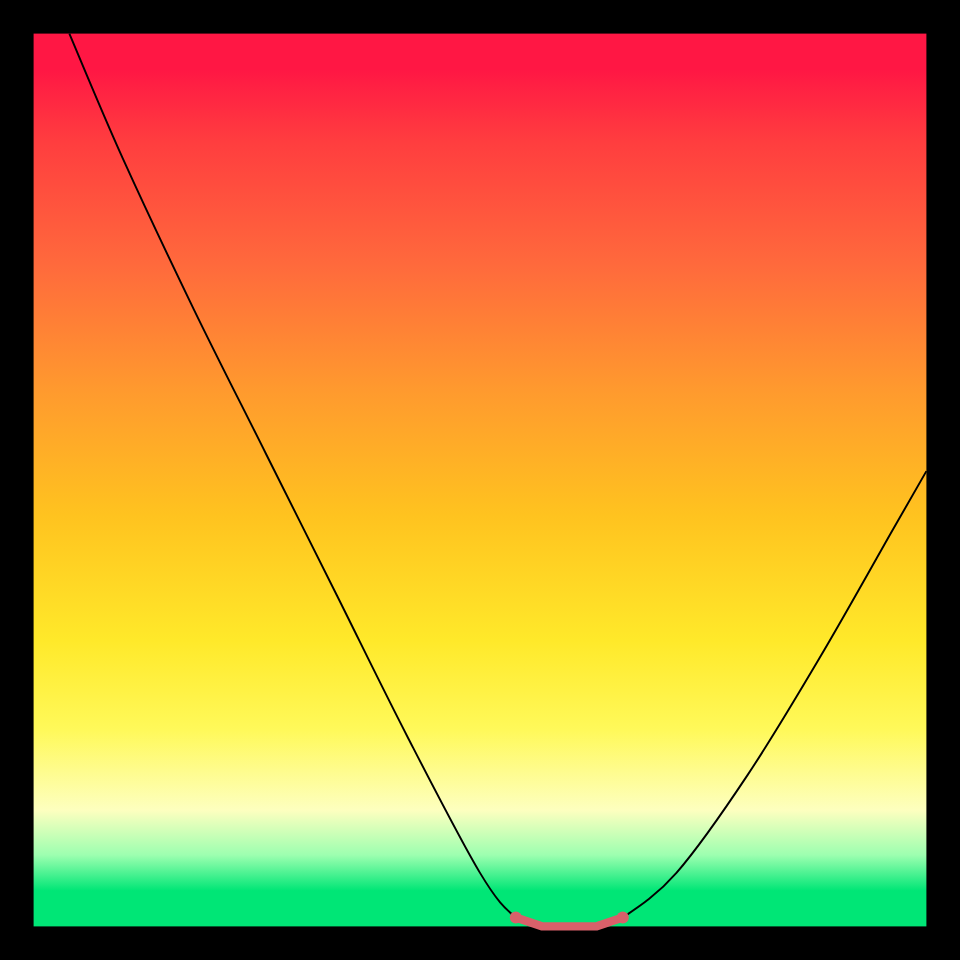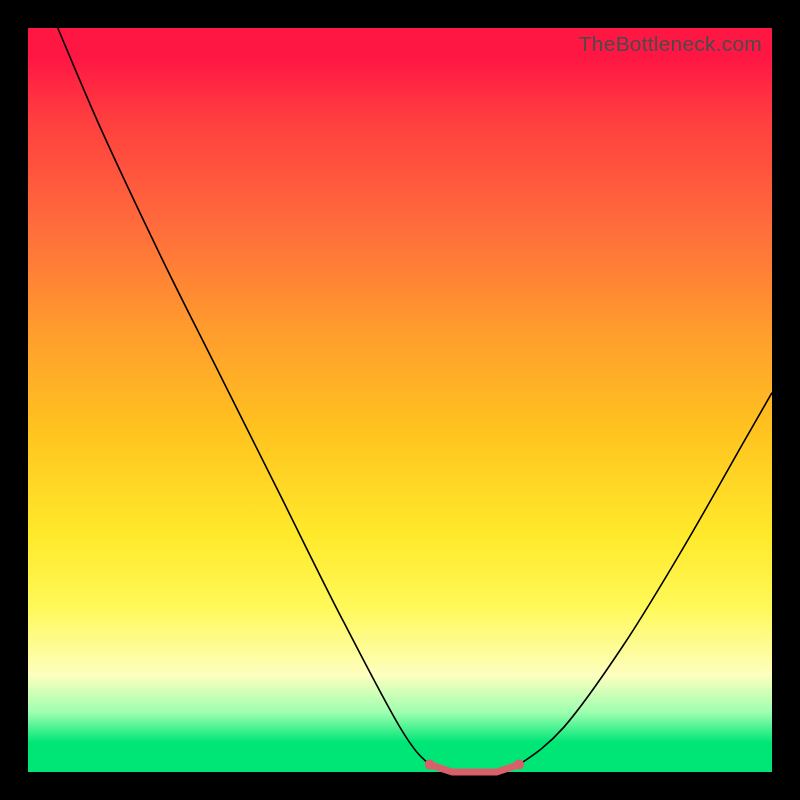--- a/index.html
+++ b/index.html
@@ -73,21 +73,20 @@
   }
   .valley-dot {
     fill: #d9606a;
   }
 </style>
 </head>
 <body>
 
 <div class="frame">
   <div class="plot">
-    <div class="watermark">TheBottleneck.com</div>
     <svg class="overlay" viewBox="0 0 744 744" preserveAspectRatio="none">
       <path id="main-curve" class="curve" d="M 29.8 0.0 C 37.2 17.4, 57.0 65.7, 74.4 104.2 C 91.8 142.6, 114.1 189.7, 133.9 230.6 C 153.8 271.6, 173.6 310.0, 193.4 349.7 C 213.3 389.4, 233.1 429.0, 253.0 468.7 C 272.8 508.4, 292.6 549.3, 312.5 587.8 C 332.3 626.2, 357.1 674.6, 372.0 699.4 C 386.9 724.2, 393.1 729.1, 401.8 736.6 C 410.4 744.0, 416.6 742.8, 424.1 744.0 C 431.5 745.2, 439.0 744.0, 446.4 744.0 C 453.8 744.0, 461.3 745.2, 468.7 744.0 C 476.2 742.8, 479.9 744.0, 491.0 736.6 C 502.2 729.1, 518.3 719.2, 535.7 699.4 C 553.0 679.5, 575.4 647.3, 595.2 617.5 C 615.0 587.8, 634.9 554.3, 654.7 520.8 C 674.6 487.3, 699.4 442.7, 714.2 416.6 C 729.1 390.6, 739.0 373.2, 744.0 364.6"></path>
       <g id="valley-group">
           <path class="valley" d="M 401.8 736.6 L 424.1 744.0 L 446.4 744.0 L 468.7 744.0 L 491.0 736.6"></path>
           <circle cx="401.8" cy="736.6" r="5" class="valley-dot"></circle>
           <circle cx="491.0" cy="736.6" r="5" class="valley-dot"></circle>
         </g>
     </svg>
   </div>
 </div>

